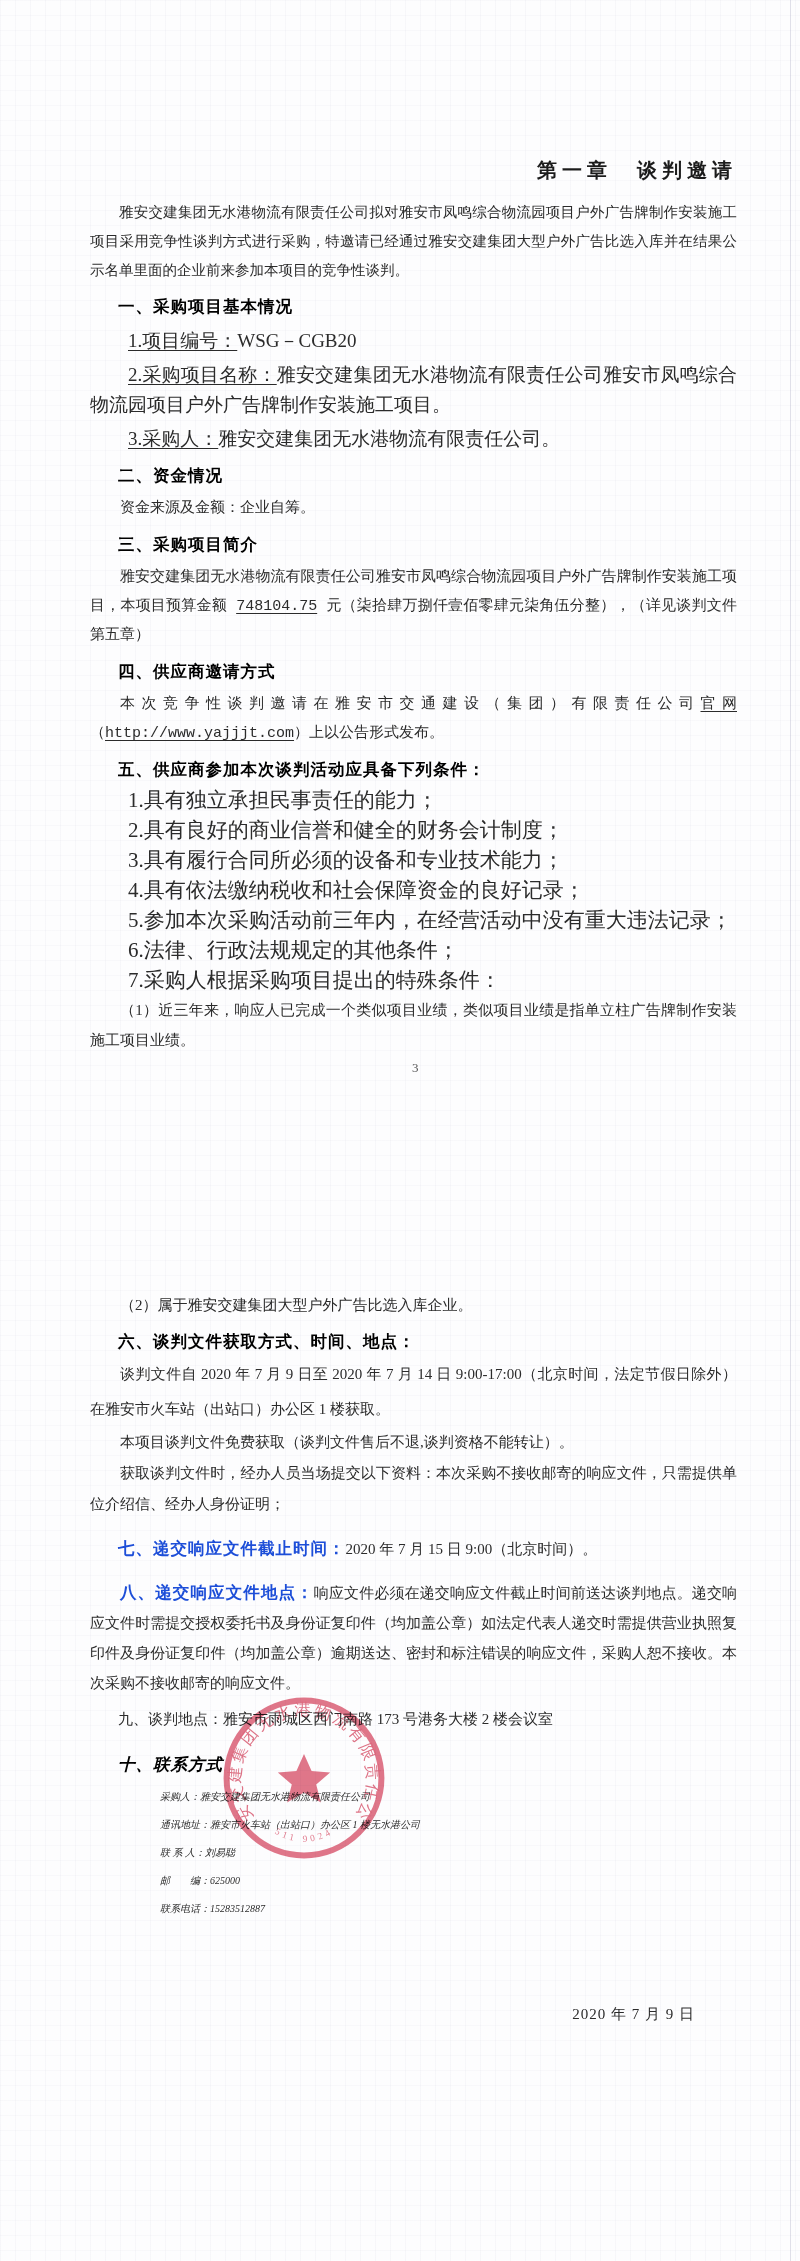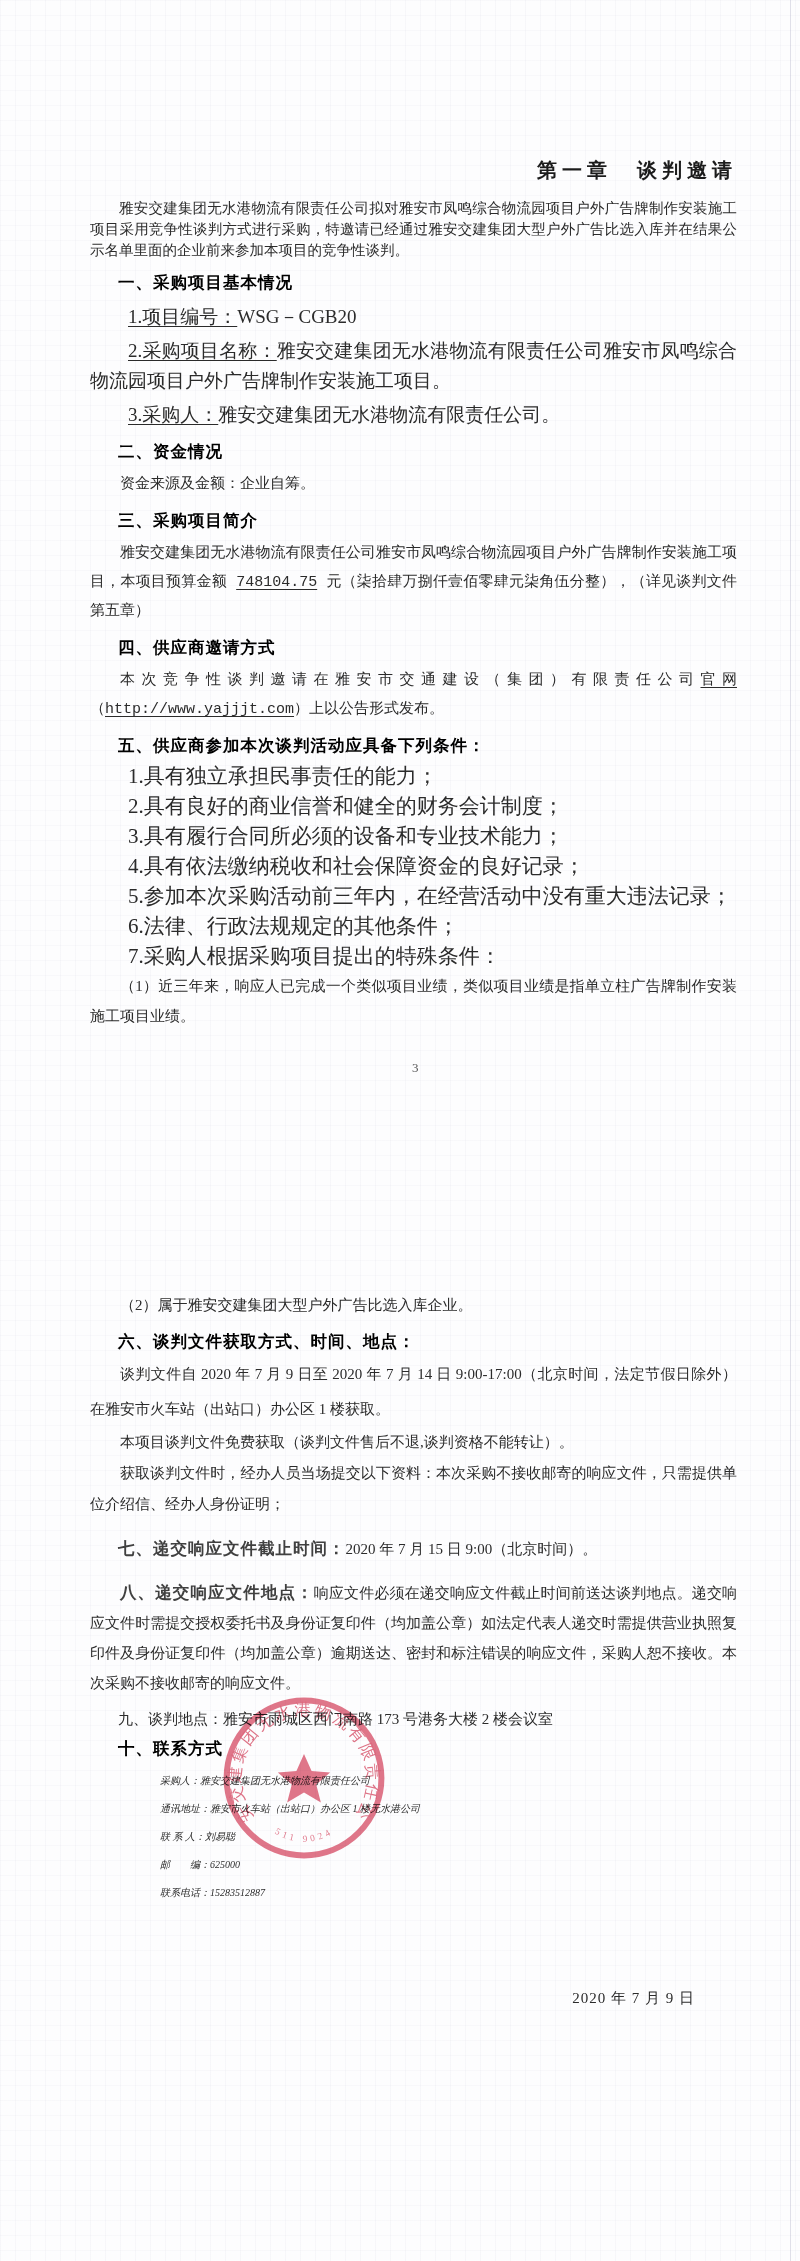--- a/index.html
+++ b/index.html
@@ -24,40 +24,40 @@
   .doc{position:absolute;inset:0;}
   .page{position:relative;box-sizing:border-box;padding-left:90px;padding-right:63px;}
   .page1{height:1145px;padding-top:157px;}
   .page2{height:1116px;padding-top:145px;}
 
   h1.title{
     margin:0;text-align:right;
     font-size:20px;font-weight:bold;letter-spacing:5px;color:#1c1c1c;
   }
   p{margin:0;}
-  .intro{font-size:14.5px;line-height:21px;text-indent:2em;margin-top:14px;text-align:justify;}
+  .intro{font-size:14.5px;line-height:29px;text-indent:2em;margin-top:14px;text-align:justify;}
   .h2{
     font-size:16.5px;font-weight:bold;color:#000000;
     line-height:30px;margin:7px 0 0 28px;letter-spacing:1px;
   }
   .sub{font-size:19px;line-height:30px;text-indent:38px;text-align:justify;}
   .sub.sp{margin-top:4px;}
   .body-p{font-size:15px;line-height:29px;text-indent:2em;text-align:justify;margin-top:3px;font-family:Liberation Mono, monospace;}
   .ul{text-decoration:underline;text-underline-offset:3px;}
   .cond{font-size:21px;line-height:30px;text-indent:38px;}
   .pagenum{position:absolute;font-size:13px;color:#555;}
   .pagenum-3{left:412px;top:1060px;}
 
   .p2-line{font-size:15px;text-align:justify;}
   .lh35{line-height:35px;}
   .lh31{line-height:31px;}
   .lh30{line-height:30px;}
   .ind2{text-indent:2em;}
   .mix{margin-top:14px;}
-  .mix .bold{font-weight:bold;font-size:16.5px;color:#404040;letter-spacing:1px;}
+  .mix .bold{font-weight:bold;font-size:16.5px;color:#1d4ed8;letter-spacing:1px;}
   .mix-indent{padding-left:28px;text-indent:0;}
   .hang{text-indent:2em;}
   .contact{margin-left:70px;margin-top:3px;}
   .contact p{font-size:10px;line-height:28px;font-style:italic;}
   .date-line{
     text-align:right;font-size:15px;margin-top:82px;padding-right:42px;letter-spacing:1px;
   }
   .seal{
     position:absolute;left:218px;top:1692px;width:172px;height:172px;
     mix-blend-mode:multiply;opacity:.88;
@@ -121,21 +121,21 @@
     <p class="p2-line lh35 ind2">谈判文件自 2020 年 7 月 9 日至 2020 年 7 月 14 日 9:00-17:00（北京时间，法定节假日除外）在雅安市火车站（出站口）办公区 1 楼获取。</p>
     <p class="p2-line lh31 ind2">本项目谈判文件免费获取（谈判文件售后不退,谈判资格不能转让）。</p>
     <p class="p2-line lh31 ind2">获取谈判文件时，经办人员当场提交以下资料：本次采购不接收邮寄的响应文件，只需提供单位介绍信、经办人身份证明；</p>
 
     <p class="p2-line lh30 mix mix-indent"><span class="bold">七、递交响应文件截止时间：</span><span>2020 年 7 月 15 日 9:00（北京时间）。</span></p>
 
     <p class="p2-line lh30 mix hang"><span class="bold">八、递交响应文件地点：</span><span>响应文件必须在递交响应文件截止时间前送达谈判地点。递交响应文件时需提交授权委托书及身份证复印件（均加盖公章）如法定代表人递交时需提供营业执照复印件及身份证复印件（均加盖公章）逾期送达、密封和标注错误的响应文件，采购人恕不接收。本次采购不接收邮寄的响应文件。</span></p>
 
     <p class="p2-line lh30 mix-indent" style="margin-top:6px;"><span class="bold">九、谈判地点：</span><span>雅安市雨城区西门南路 173 号港务大楼 2 楼会议室</span></p>
 
-    <div class="h2" style="margin-top:0;">十、联系方式</div>
+    <div class="h2" style="margin-top:16px;font-style:italic;">十、联系方式</div>
 
     <div class="contact">
       <p><span>采购人：</span><span>雅安交建集团无水港物流有限责任公司</span></p>
       <p><span>通讯地址：</span><span>雅安市火车站（出站口）办公区 1 楼无水港公司</span></p>
       <p><span>联 系 人：</span><span>刘易聪</span></p>
       <p><span>邮　　编：</span><span>625000</span></p>
       <p><span>联系电话：</span><span>15283512887</span></p>
     </div>
 
     <p class="date-line">2020 年 7 月 9 日</p>

